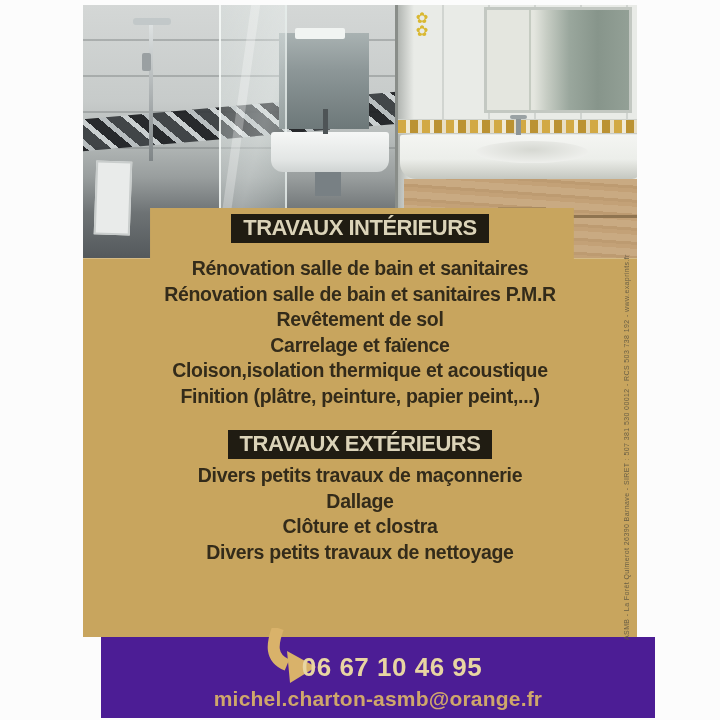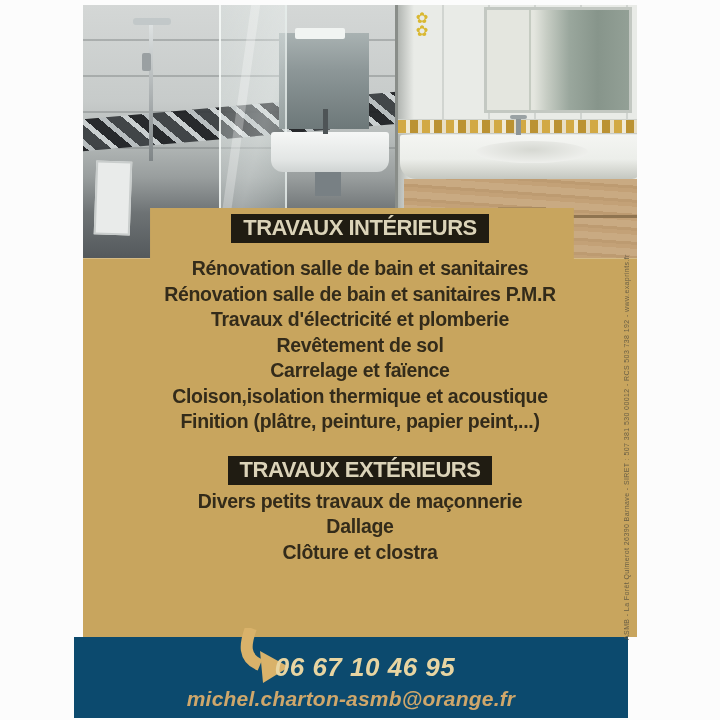--- a/index.html
+++ b/index.html
@@ -57,21 +57,21 @@
     clip-path:polygon(12.1% 0%,88.6% 0%,88.6% 11.7%,100% 11.7%,100% 100%,0% 100%,0% 11.7%,12.1% 11.7%);}
   .sec-title{display:inline-block;margin:0 auto;background:#201c12;color:#dbd3b8;
     font-size:22px;font-weight:bold;letter-spacing:-0.5px;padding:1px 12px 2px;}
   .t-int{margin-top:6px;}
   .t-ext{margin-top:21px;}
   .line{font-size:19.5px;font-weight:bold;color:#332b1a;line-height:25.5px;letter-spacing:-0.3px;}
   .lines-int{margin-top:13px;}
   .lines-ext{margin-top:4px;}
 
   
-  .footer{left:74px;top:637px;width:554px;height:81px;background:#0c4a6e;z-index:3;font-style:italic;}
+  .footer{left:101px;top:637px;width:554px;height:81px;background:#4c1d95;z-index:3;}
   .arrow-svg{left:150px;top:-9px;width:70px;height:66px;}
   .phone{left:0;top:15px;width:100%;text-align:center;transform:translateX(14px);
     font-size:26px;font-weight:bold;color:#e8d5a2;letter-spacing:0.5px;}
   .email{left:0;top:50px;width:100%;text-align:center;
     font-size:21px;font-weight:600;color:#cfa76b;letter-spacing:0.2px;}
 
   
   .fine-print{left:623px;top:128px;width:15px;height:512px;z-index:4;
     writing-mode:vertical-rl;transform:rotate(180deg);
     font-size:7px;color:#5a5340;letter-spacing:0.4px;opacity:.85;overflow:hidden;white-space:nowrap;}
@@ -119,33 +119,33 @@
     </div>
   </div>
 
   <div class="abs panel">
     <div class="t-int">
       <span class="sec-title">TRAVAUX INTÉRIEURS</span>
     </div>
     <div class="lines-int">
       <div class="line">Rénovation salle de bain et sanitaires</div>
       <div class="line">Rénovation salle de bain et sanitaires P.M.R</div>
-      <div class="line">Travaux d'électricité et plomberie</div>
       <div class="line">Revêtement de sol</div>
       <div class="line">Carrelage et faïence</div>
       <div class="line">Cloison,isolation thermique et acoustique</div>
       <div class="line">Finition (plâtre, peinture, papier peint,...)</div>
     </div>
     <div class="t-ext">
       <span class="sec-title">TRAVAUX EXTÉRIEURS</span>
     </div>
     <div class="lines-ext">
       <div class="line">Divers petits travaux de maçonnerie</div>
       <div class="line">Dallage</div>
       <div class="line">Clôture et clostra</div>
+      <div class="line">Divers petits travaux de nettoyage</div>
     </div>
   </div>
 
   <div class="abs footer">
     <svg class="abs arrow-svg" viewBox="0 0 70 66">
       <path d="M 27 0 C 21 16 19 30 36 37" fill="none" stroke="#d9b26a" stroke-width="12"></path>
       <polygon points="36,23 65,39 39,55" fill="#d9b26a"></polygon>
     </svg>
     <div class="abs phone">06 67 10 46 95</div>
     <div class="abs email">michel.charton-asmb@orange.fr</div>

